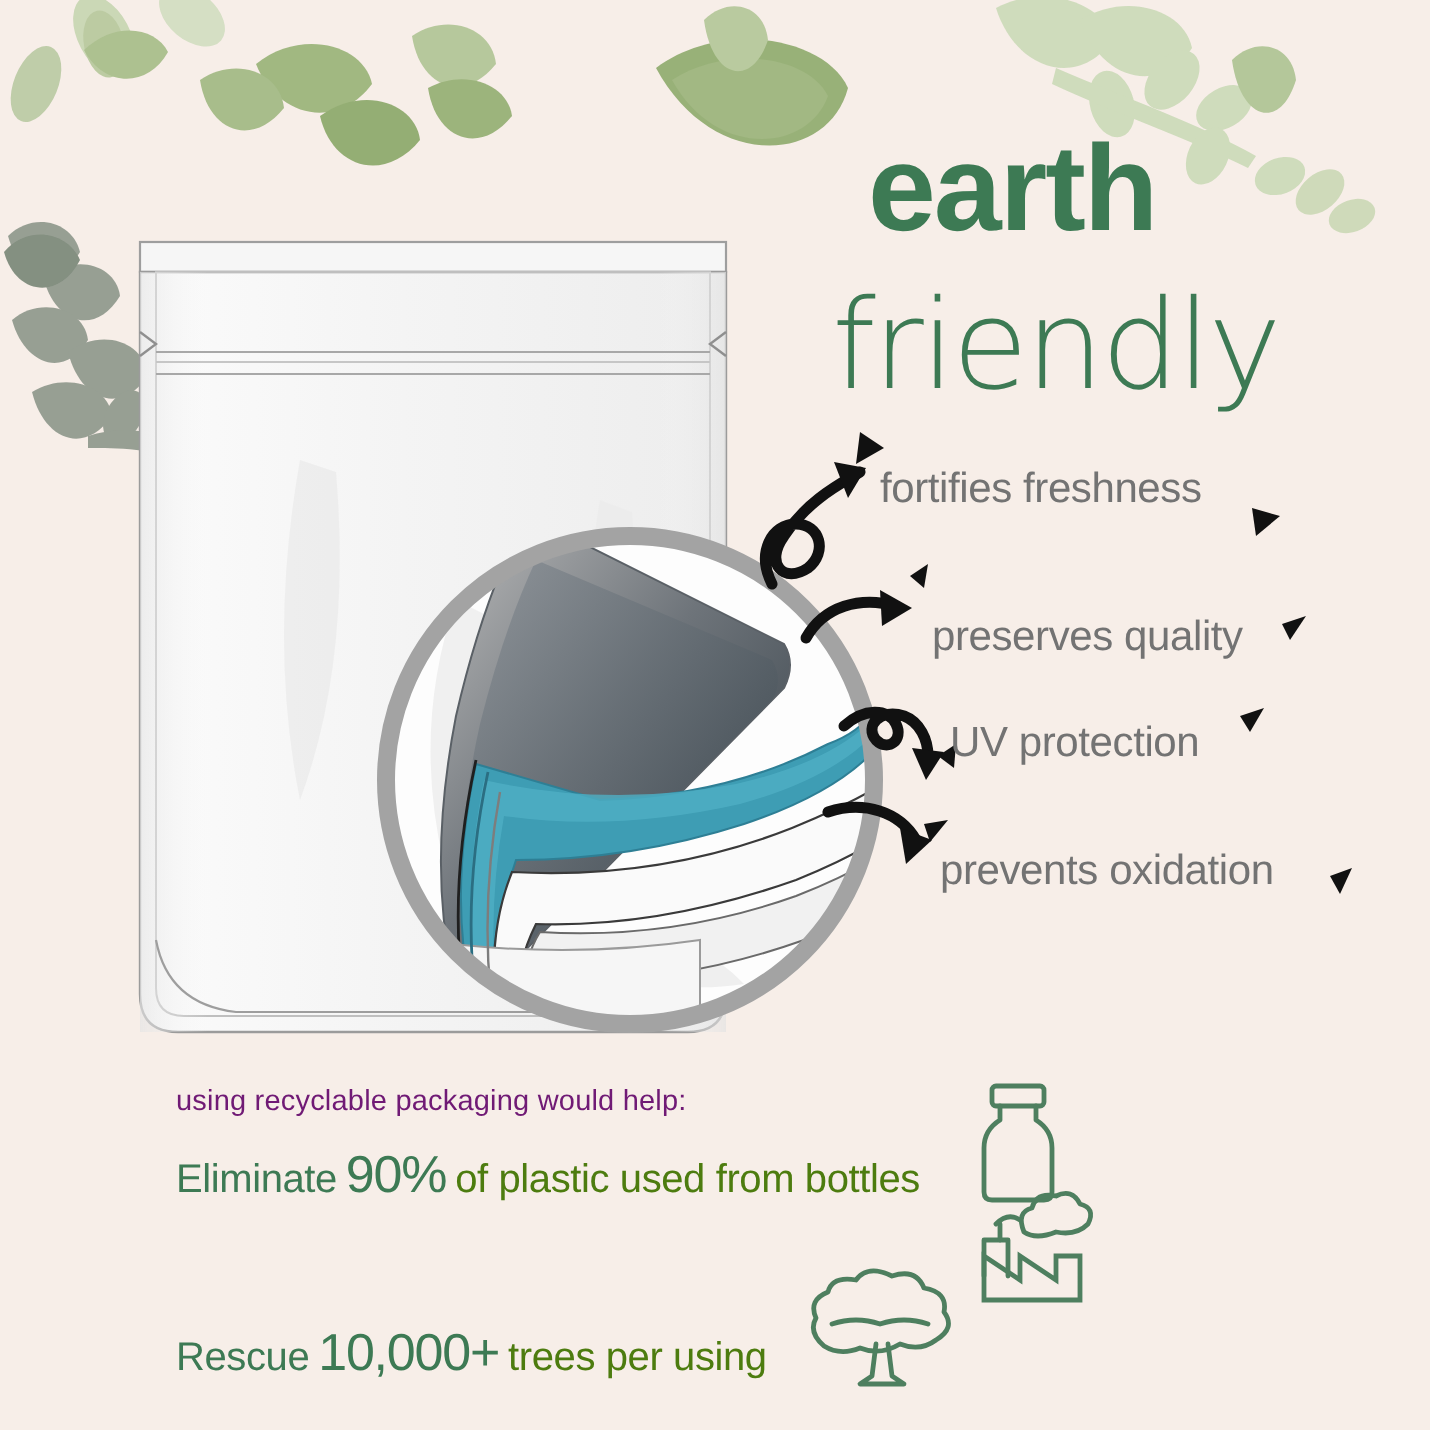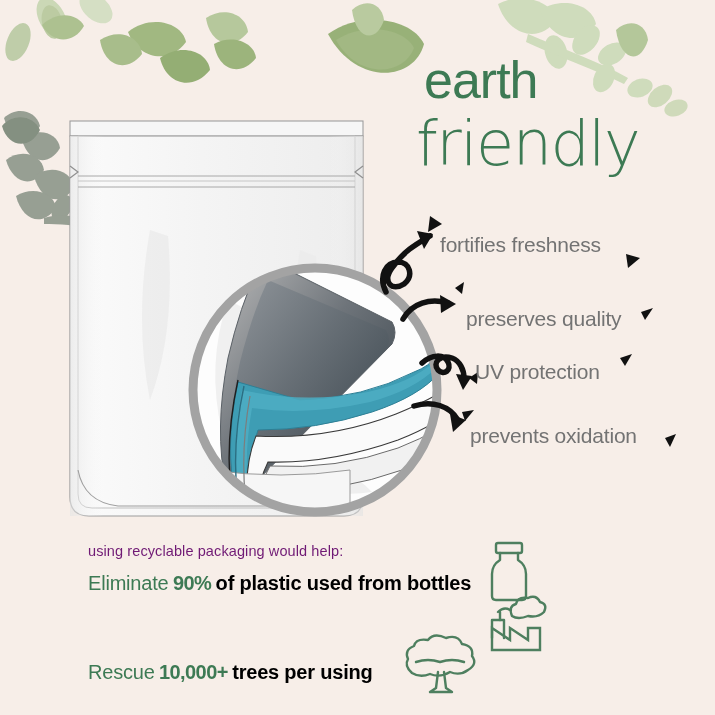--- a/index.html
+++ b/index.html
@@ -8,22 +8,22 @@
     background:#F7EEE8;
     font-family:"Liberation Sans", sans-serif;
     position:relative;
   }
   #stage{position:absolute;left:0;top:0;width:715px;height:715px;}
   .layer{position:absolute;left:0;top:0;width:715px;height:715px;}
 
   
   #headline{position:absolute;left:416px;top:48px;width:290px;}
   #title-earth{
-    font-size:52px;font-weight:normal;color:#3D7A54;
-    letter-spacing:-1px;line-height:.95;margin:8px;
+    font-size:61px;font-weight:bold;color:#3D7A54;
+    letter-spacing:-1px;line-height:.95;margin:18px;
   }
   #title-friendly{
     font-size:62px;font-weight:300;color:#3D7A54;
     letter-spacing:-1.5px;line-height:1.0;margin:0;
     font-family:"DejaVu Sans", sans-serif;
   }
   #subtitle{
     font-size:16px;color:#7E9886;letter-spacing:.2px;
     margin:6px 0 0 4px;
   }
@@ -41,22 +41,22 @@
   
   #caption{
     position:absolute;left:88px;top:543px;
     font-size:14.5px;color:#701a75;letter-spacing:.1px;
   }
   .stat{position:absolute;left:88px;white-space:nowrap;color:#3D7A54;}
   #stat-0{top:572px;}
   #stat-1{top:617px;}
   #stat-2{top:661px;}
   .stat .lead{font-size:20px;font-weight:normal;letter-spacing:-.2px;}
-  .stat .big{font-size:20px;font-weight:bold;letter-spacing:-.6px;}
-  .stat .tail{font-size:20px;font-weight:bold;color:#000000;letter-spacing:-.2px;}
+  .stat .big{font-size:26px;font-weight:normal;letter-spacing:-.6px;}
+  .stat .tail{font-size:20px;font-weight:normal;color:#4d7c0f;letter-spacing:-.2px;}
 </style>
 </head>
 <body>
 
 <div id="stage">
 
   <svg class="layer" viewBox="0 0 715 715" xmlns="http://www.w3.org/2000/svg">
     <g opacity="0.95">
 
       <ellipse cx="52" cy="18" rx="13" ry="22" fill="#C9D6B4" transform="rotate(-28 52 18)"></ellipse>

